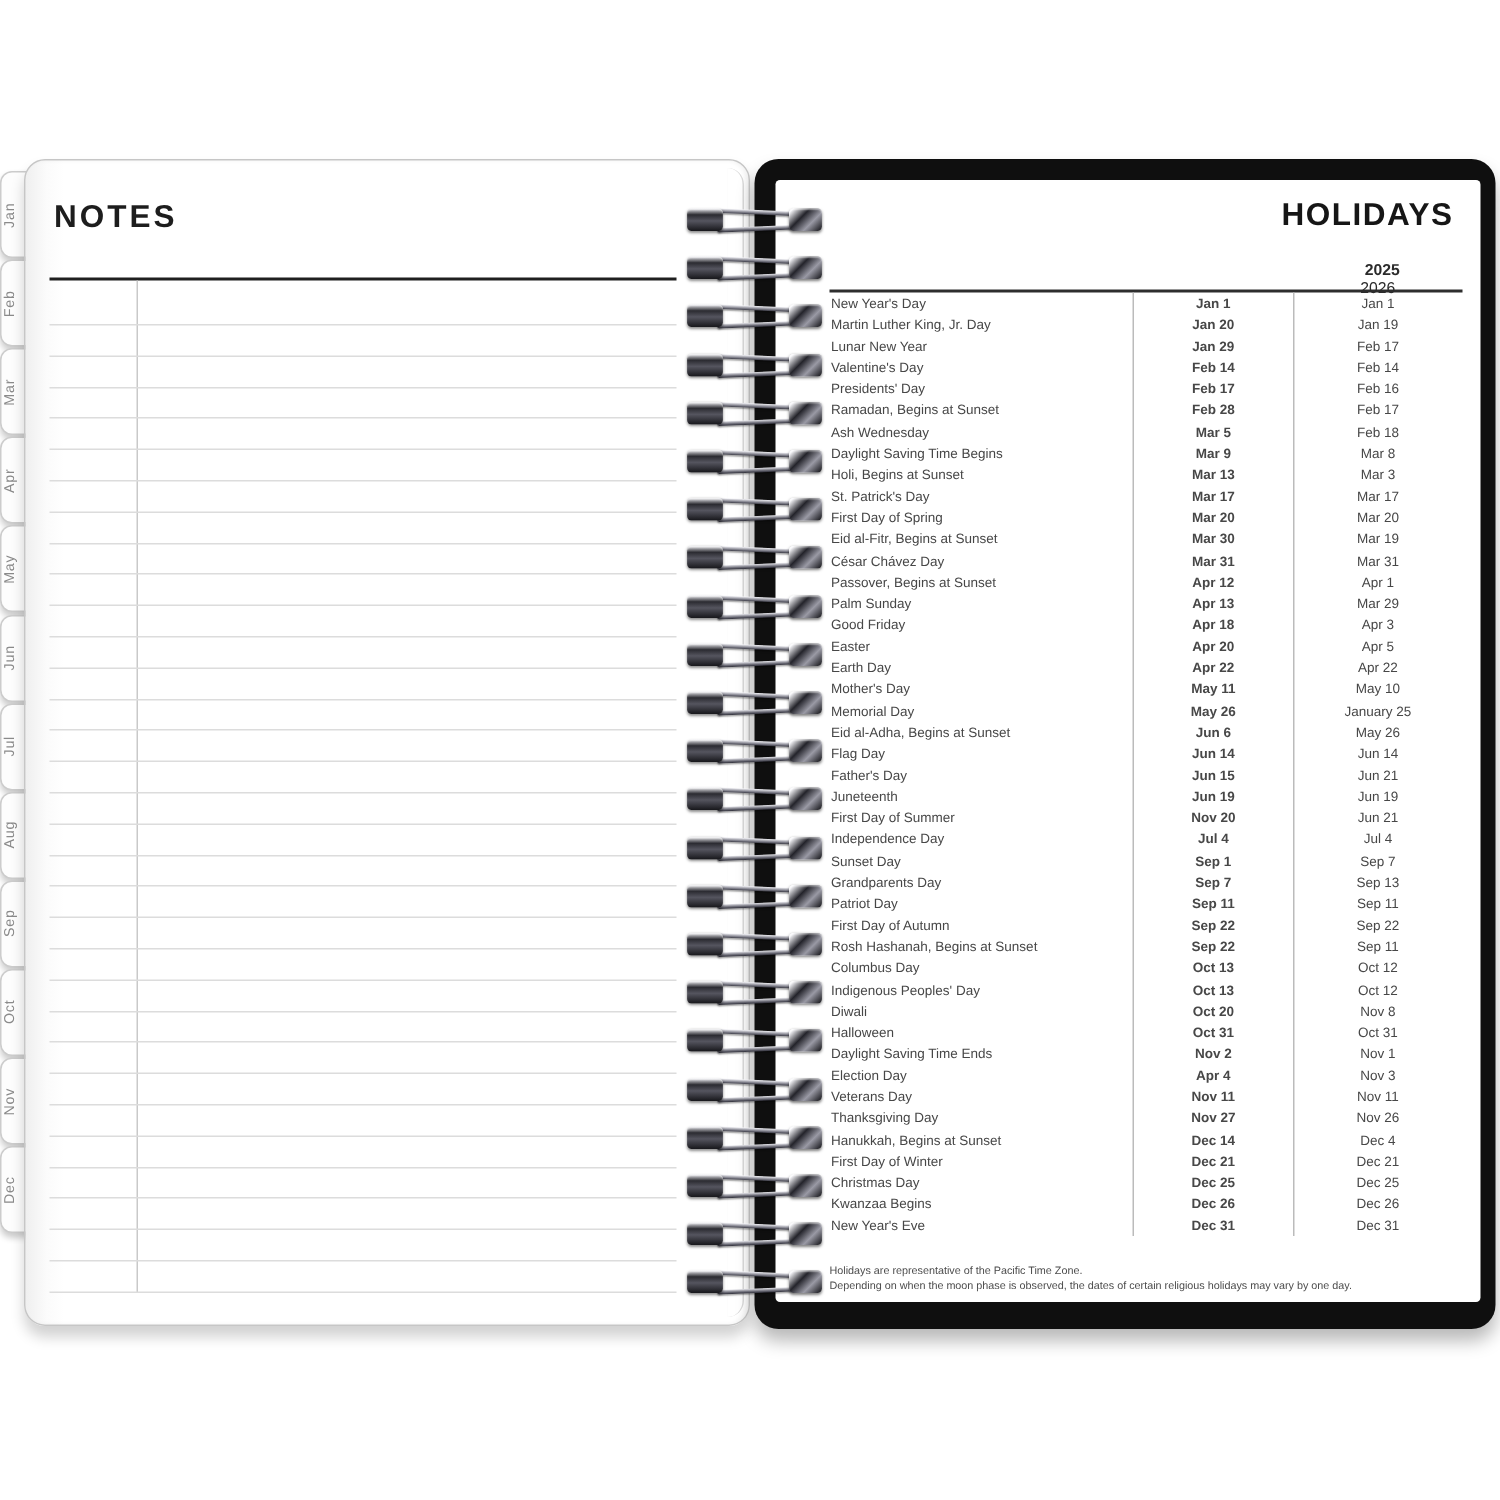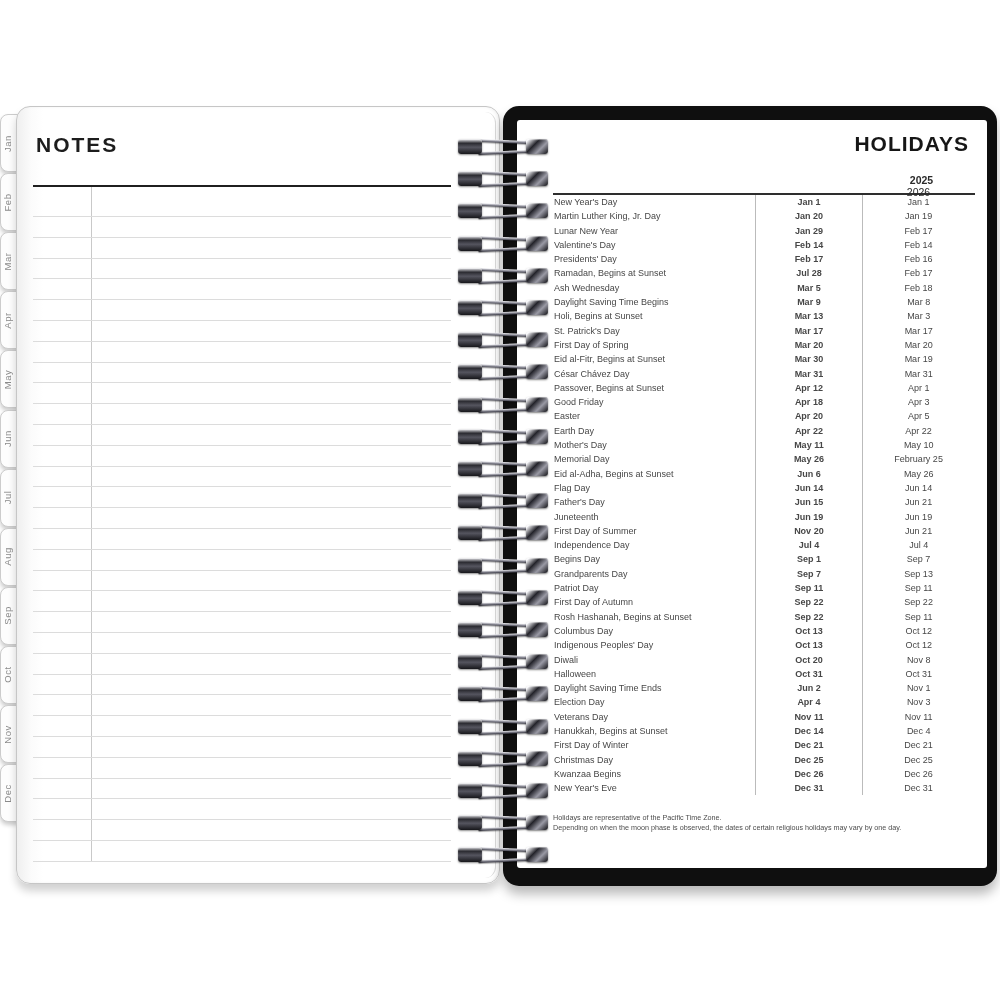--- a/index.html
+++ b/index.html
@@ -204,21 +204,21 @@
             <div class="c-2025">Feb 14</div>
             <div class="c-2026">Feb 14</div>
           </div>
           <div class="row">
             <div class="c-name">Presidents' Day</div>
             <div class="c-2025">Feb 17</div>
             <div class="c-2026">Feb 16</div>
           </div>
           <div class="row">
             <div class="c-name">Ramadan, Begins at Sunset</div>
-            <div class="c-2025">Jul 28</div>
+            <div class="c-2025">Feb 28</div>
             <div class="c-2026">Feb 17</div>
           </div>
           <div class="row">
             <div class="c-name">Ash Wednesday</div>
             <div class="c-2025">Mar 5</div>
             <div class="c-2026">Feb 18</div>
           </div>
           <div class="row">
             <div class="c-name">Daylight Saving Time Begins</div>
             <div class="c-2025">Mar 9</div>
@@ -248,20 +248,25 @@
             <div class="c-name">César Chávez Day</div>
             <div class="c-2025">Mar 31</div>
             <div class="c-2026">Mar 31</div>
           </div>
           <div class="row">
             <div class="c-name">Passover, Begins at Sunset</div>
             <div class="c-2025">Apr 12</div>
             <div class="c-2026">Apr 1</div>
           </div>
           <div class="row">
+            <div class="c-name">Palm Sunday</div>
+            <div class="c-2025">Apr 13</div>
+            <div class="c-2026">Mar 29</div>
+          </div>
+          <div class="row">
             <div class="c-name">Good Friday</div>
             <div class="c-2025">Apr 18</div>
             <div class="c-2026">Apr 3</div>
           </div>
           <div class="row">
             <div class="c-name">Easter</div>
             <div class="c-2025">Apr 20</div>
             <div class="c-2026">Apr 5</div>
           </div>
           <div class="row">
@@ -270,21 +275,21 @@
             <div class="c-2026">Apr 22</div>
           </div>
           <div class="row">
             <div class="c-name">Mother's Day</div>
             <div class="c-2025">May 11</div>
             <div class="c-2026">May 10</div>
           </div>
           <div class="row">
             <div class="c-name">Memorial Day</div>
             <div class="c-2025">May 26</div>
-            <div class="c-2026">February 25</div>
+            <div class="c-2026">January 25</div>
           </div>
           <div class="row">
             <div class="c-name">Eid al-Adha, Begins at Sunset</div>
             <div class="c-2025">Jun 6</div>
             <div class="c-2026">May 26</div>
           </div>
           <div class="row">
             <div class="c-name">Flag Day</div>
             <div class="c-2025">Jun 14</div>
             <div class="c-2026">Jun 14</div>
@@ -303,21 +308,21 @@
             <div class="c-name">First Day of Summer</div>
             <div class="c-2025">Nov 20</div>
             <div class="c-2026">Jun 21</div>
           </div>
           <div class="row">
             <div class="c-name">Independence Day</div>
             <div class="c-2025">Jul 4</div>
             <div class="c-2026">Jul 4</div>
           </div>
           <div class="row">
-            <div class="c-name">Begins Day</div>
+            <div class="c-name">Sunset Day</div>
             <div class="c-2025">Sep 1</div>
             <div class="c-2026">Sep 7</div>
           </div>
           <div class="row">
             <div class="c-name">Grandparents Day</div>
             <div class="c-2025">Sep 7</div>
             <div class="c-2026">Sep 13</div>
           </div>
           <div class="row">
             <div class="c-name">Patriot Day</div>
@@ -349,32 +354,37 @@
             <div class="c-2025">Oct 20</div>
             <div class="c-2026">Nov 8</div>
           </div>
           <div class="row">
             <div class="c-name">Halloween</div>
             <div class="c-2025">Oct 31</div>
             <div class="c-2026">Oct 31</div>
           </div>
           <div class="row">
             <div class="c-name">Daylight Saving Time Ends</div>
-            <div class="c-2025">Jun 2</div>
+            <div class="c-2025">Nov 2</div>
             <div class="c-2026">Nov 1</div>
           </div>
           <div class="row">
             <div class="c-name">Election Day</div>
             <div class="c-2025">Apr 4</div>
             <div class="c-2026">Nov 3</div>
           </div>
           <div class="row">
             <div class="c-name">Veterans Day</div>
             <div class="c-2025">Nov 11</div>
             <div class="c-2026">Nov 11</div>
+          </div>
+          <div class="row">
+            <div class="c-name">Thanksgiving Day</div>
+            <div class="c-2025">Nov 27</div>
+            <div class="c-2026">Nov 26</div>
           </div>
           <div class="row">
             <div class="c-name">Hanukkah, Begins at Sunset</div>
             <div class="c-2025">Dec 14</div>
             <div class="c-2026">Dec 4</div>
           </div>
           <div class="row">
             <div class="c-name">First Day of Winter</div>
             <div class="c-2025">Dec 21</div>
             <div class="c-2026">Dec 21</div>

